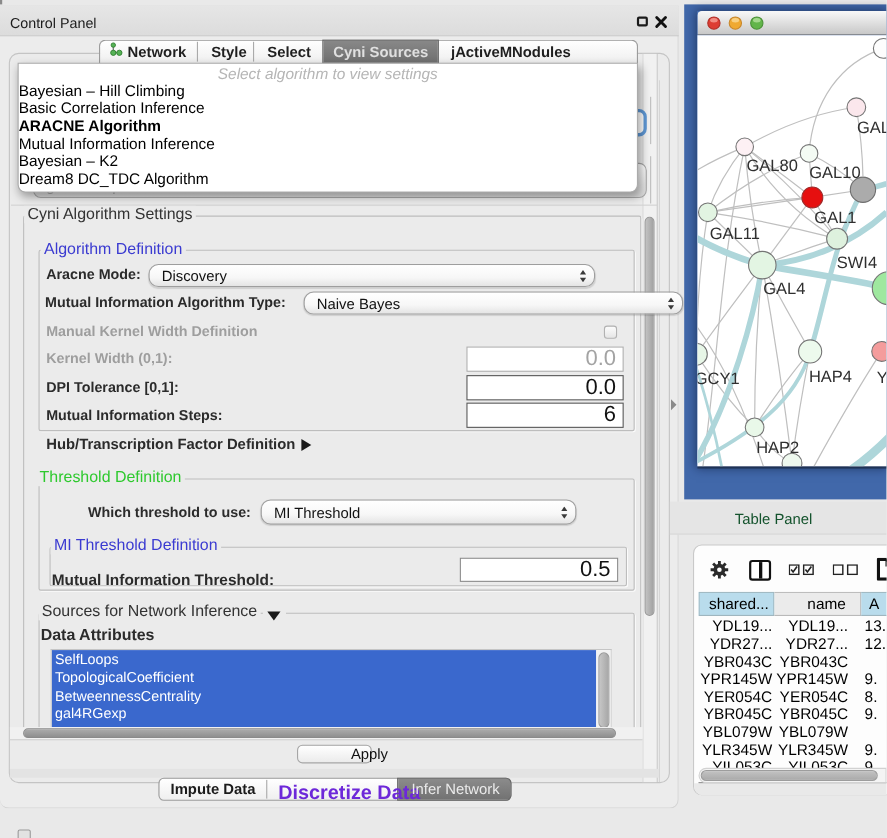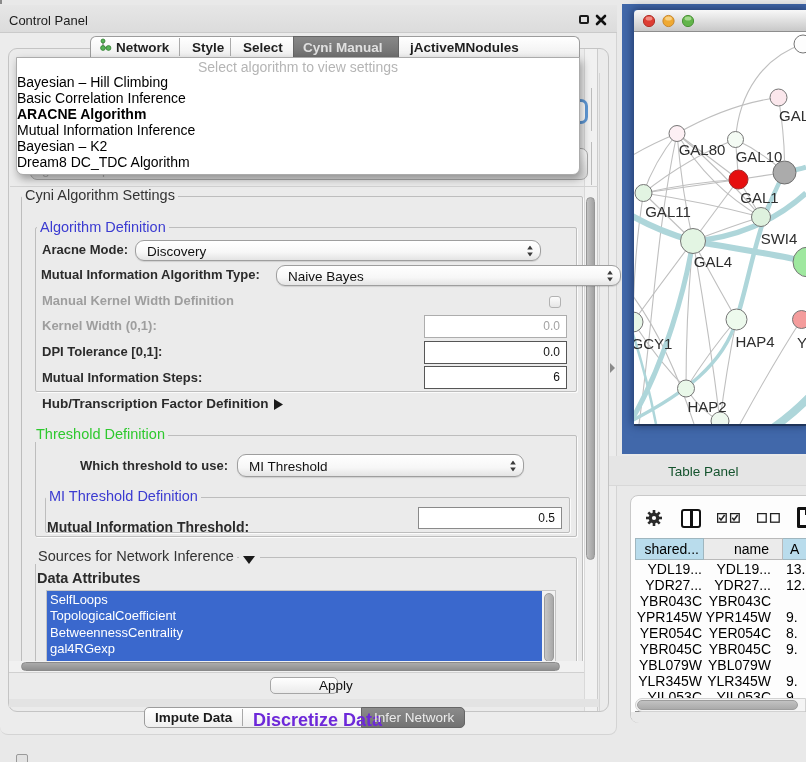--- a/index.html
+++ b/index.html
@@ -9,21 +9,21 @@
   .lbl { position:absolute; font-size:13px; font-weight:bold; color:#2b2b2b; white-space:nowrap; }
   .dis { color:#9e9e9e; }
   .grp { position:absolute; border:1px solid #bdbdbd; border-radius:2px; box-shadow:1px 1px 0 rgba(255,255,255,.8); }
   .gtitle { position:absolute; font-size:14.5px; color:#333; background:#ebebeb; padding:0 3px; white-space:nowrap; }
   .combo { position:absolute; border:1px solid #9e9e9e; border-radius:9px;
            background:linear-gradient(#ffffff, #f7f7f7 60%, #e4e4e4); 
            box-shadow:0 1px 1px rgba(0,0,0,.12);
            font-size:13.5px; color:#111; }
   .combo span.txt { position:absolute; left:11px; top:50%; transform:translateY(-50%); }
   .arrows { position:absolute; right:7px; top:50%; transform:translateY(-50%); width:6px; height:11px; }
-  .field { position:absolute; background:#fff; border:1px solid #9a9a9a; font-size:12px; color:#111;
+  .field { position:absolute; background:#fff; border:1px solid #9a9a9a; font-size:20px; color:#111;
            text-align:right; padding-right:6px; }
   .fieldd { border:1px solid #565656; }
 </style>
 </head>
 <body>
 
 <div class="abs" id="cpwin" style="left:0; top:5px; width:617px; height:730px; background:#ececec; border:1px solid #d4d4d4; border-left:none; border-radius:0 0 8px 8px;"></div>
 <div class="abs" style="left:0; top:0; width:2px; height:4px; background:#8a8a8a;"></div>
 
 <div class="abs" style="left:0; top:5px; width:617px; height:28px; background:linear-gradient(#e6e6e6,#dcdcdc); border-bottom:1px solid #cacaca;"></div>
@@ -42,21 +42,21 @@
 <div class="abs" style="left:293px; top:36px; width:106px; height:22px; background:linear-gradient(#888888,#6f6f6f); border:1px solid #666;"></div>
 <svg class="abs" style="left:99px; top:38px;" width="13" height="13" viewBox="0 0 13 13">
   <path d="M4 3 L4 10 M4.5 9.5 L9 10" stroke="#7a7a7a" stroke-width="1.2" fill="none"></path>
   <circle cx="4" cy="3" r="2" fill="#56b356" stroke="#2e7d2e" stroke-width="0.8"></circle>
   <circle cx="4" cy="10" r="2.4" fill="#56b356" stroke="#2e7d2e" stroke-width="0.8"></circle>
   <circle cx="9.5" cy="10" r="2.4" fill="#56b356" stroke="#2e7d2e" stroke-width="0.8"></circle>
 </svg>
 <div class="abs" style="left:116px; top:40px; font-size:13.5px; font-weight:bold; color:#1f1f1f;">Network</div>
 <div class="abs" style="left:192px; top:40px; font-size:13.5px; font-weight:bold; color:#1f1f1f;">Style</div>
 <div class="abs" style="left:243px; top:40px; font-size:13.5px; font-weight:bold; color:#1f1f1f;">Select</div>
-<div class="abs" style="left:303px; top:40px; font-size:13.5px; font-weight:bold; color:#e0e0e0;">Cyni Manual</div>
+<div class="abs" style="left:303px; top:40px; font-size:13.5px; font-weight:bold; color:#e0e0e0;">Cyni Sources</div>
 <div class="abs" style="left:410px; top:40px; font-size:13.5px; font-weight:bold; color:#1f1f1f;">jActiveMNodules</div>
 
 <div class="abs" style="left:584px; top:49px; width:13px; height:662px; background:#f1f1f1; border-left:1px solid #d9d9d9;"></div>
 <div class="abs" style="left:586px; top:197px; width:9px; height:363px; border-radius:5px; background:linear-gradient(90deg,#c2c2c2,#a2a2a2); border:1px solid #969696;"></div>
 
 <div class="abs" style="left:597px; top:49px; width:1px; height:662px; background:#cccccc;"></div>
 
 <div class="abs" style="left:560px; top:99px; width:28px; height:25px; border:3px solid #5e97d4; border-radius:7px; background:#fff;"></div>
 <div class="abs" style="left:591px; top:88px; width:1px; height:43px; background:#bdbdbd;"></div>
 <div class="abs" style="left:591px; top:142px; width:1px; height:43px; background:#bdbdbd;"></div>
@@ -140,21 +140,21 @@
 <div class="abs" style="left:9px; top:699px; width:590px; height:8px; background:#e3e3e3;"></div>
 
 <div class="abs" style="left:144px; top:707px; width:321px; height:21px; background:linear-gradient(#ffffff,#efefef); border:1px solid #9c9c9c; border-radius:5px;"></div>
 <div class="abs" style="left:242px; top:709px; width:1px; height:17px; background:#a8a8a8;"></div>
 <div class="abs" style="left:361px; top:707px; width:104px; height:21px; background:linear-gradient(#8b8b8b,#727272); border:1px solid #666; border-radius:0 5px 5px 0;"></div>
 <div class="abs" style="left:155px; top:710px; font-size:13.5px; font-weight:bold; color:#1b1b1b;">Impute Data</div>
 <div class="abs" style="left:253px; top:710px; font-size:18px; font-weight:bold; color:#6d28d9;text-align:center;">Discretize Data</div>
 <div class="abs" style="left:374px; top:710px; font-size:13.5px; color:#ebebeb;">Infer Network</div>
 
 <div class="abs" style="left:16px; top:57px; width:564px; height:118px; background:#fff; border:1px solid #ababab; border-radius:0 0 7px 7px; box-shadow:2px 4px 9px rgba(0,0,0,0.35);"></div>
-<div class="abs" style="left:16px; top:59px; width:564px; height:14px; font-size:14px; color:#b5b5b5; text-align:center;">Select algorithm to view settings</div>
+<div class="abs" style="left:16px; top:59px; width:564px; height:14px; font-size:14px; color:#b5b5b5; text-align:center;font-style:italic;">Select algorithm to view settings</div>
 <div class="abs" style="left:17px; top:74px; width:560px; font-size:14px; color:#000; line-height:16.1px;">
   Bayesian – Hill Climbing<br>
   Basic Correlation Inference<br>
   <b>ARACNE Algorithm</b><br>
   Mutual Information Inference<br>
   Bayesian – K2<br>
   Dream8 DC_TDC Algorithm
 </div>
 
 <svg class="abs" style="left:609px; top:362px;" width="7" height="12" viewBox="0 0 7 12">

